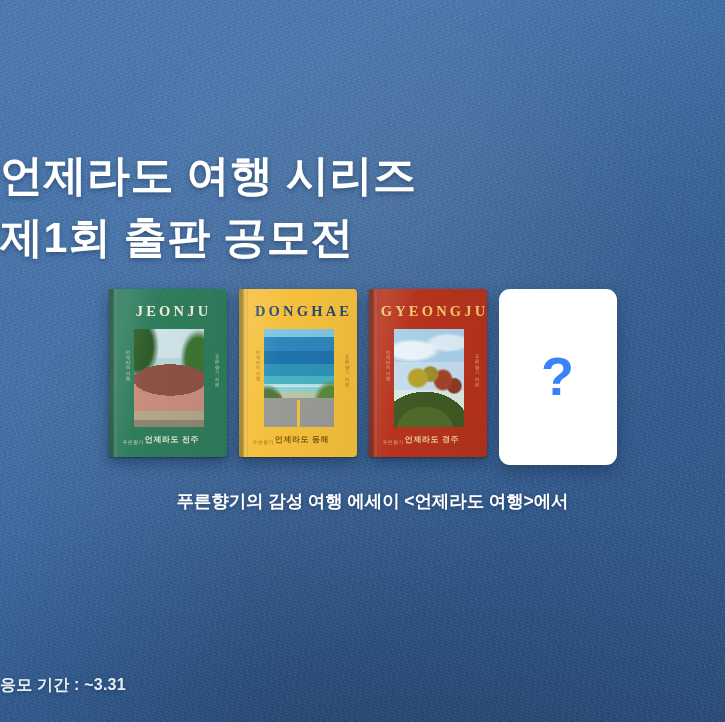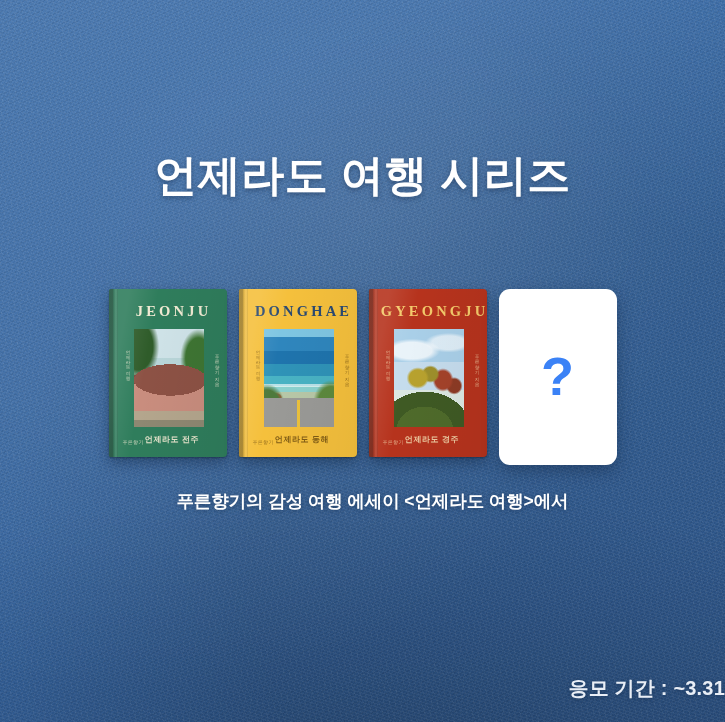--- a/index.html
+++ b/index.html
@@ -45,21 +45,21 @@
       radial-gradient(ellipse 60% 44% at 50% 30%, rgba(255,255,255,.045), rgba(0,0,0,0) 68%),
       radial-gradient(ellipse 120% 60% at 50% 108%, rgba(0,0,0,.16), rgba(0,0,0,0) 70%);
     pointer-events:none;
   }
 
   .layer { position:relative; z-index:3; }
 
   
   .headline {
     position:absolute; left:0; right:0; top:144px;
-    text-align:center;
+    text-align:left;
     color:#ffffff;
     font-weight:bold;
     font-size:43px;
     line-height:62px;
     letter-spacing:.5px;
     text-shadow:0 2px 5px rgba(12,32,60,.42), 0 0 1px rgba(255,255,255,.25);
   }
   .headline .l2 { display:block; }
 
   
@@ -249,37 +249,38 @@
     font-weight:bold;
     line-height:31px;
     letter-spacing:-.1px;
     text-shadow:0 1px 4px rgba(12,32,60,.42);
   }
   .desc span { display:block;padding-left:20px; }
 
   
   .period {
     position:absolute; left:0; right:0; top:675px;
-    text-align:right;
+    text-align:left;
     color:#e9eef6;
-    font-size:20px;
+    font-size:16px;
     font-weight:bold;
     letter-spacing:.2px;
     text-shadow:0 1px 4px rgba(12,32,60,.45);
   }
 </style>
 </head>
 <body>
 
 <div id="poster"></div>
 
 <div class="layer">
 
   <div class="headline">
     <span class="l1">언제라도 여행 시리즈</span>
+    <span class="l2">제1회 출판 공모전</span>
   </div>
 
   <div class="books">
 
     <div class="book jeonju">
       <div class="spine"></div>
       <div class="title">JEONJU</div>
       <div class="sidecode">언제라도 여행</div>
       <div class="author">푸른향기 지음</div>
       <div class="photo">

